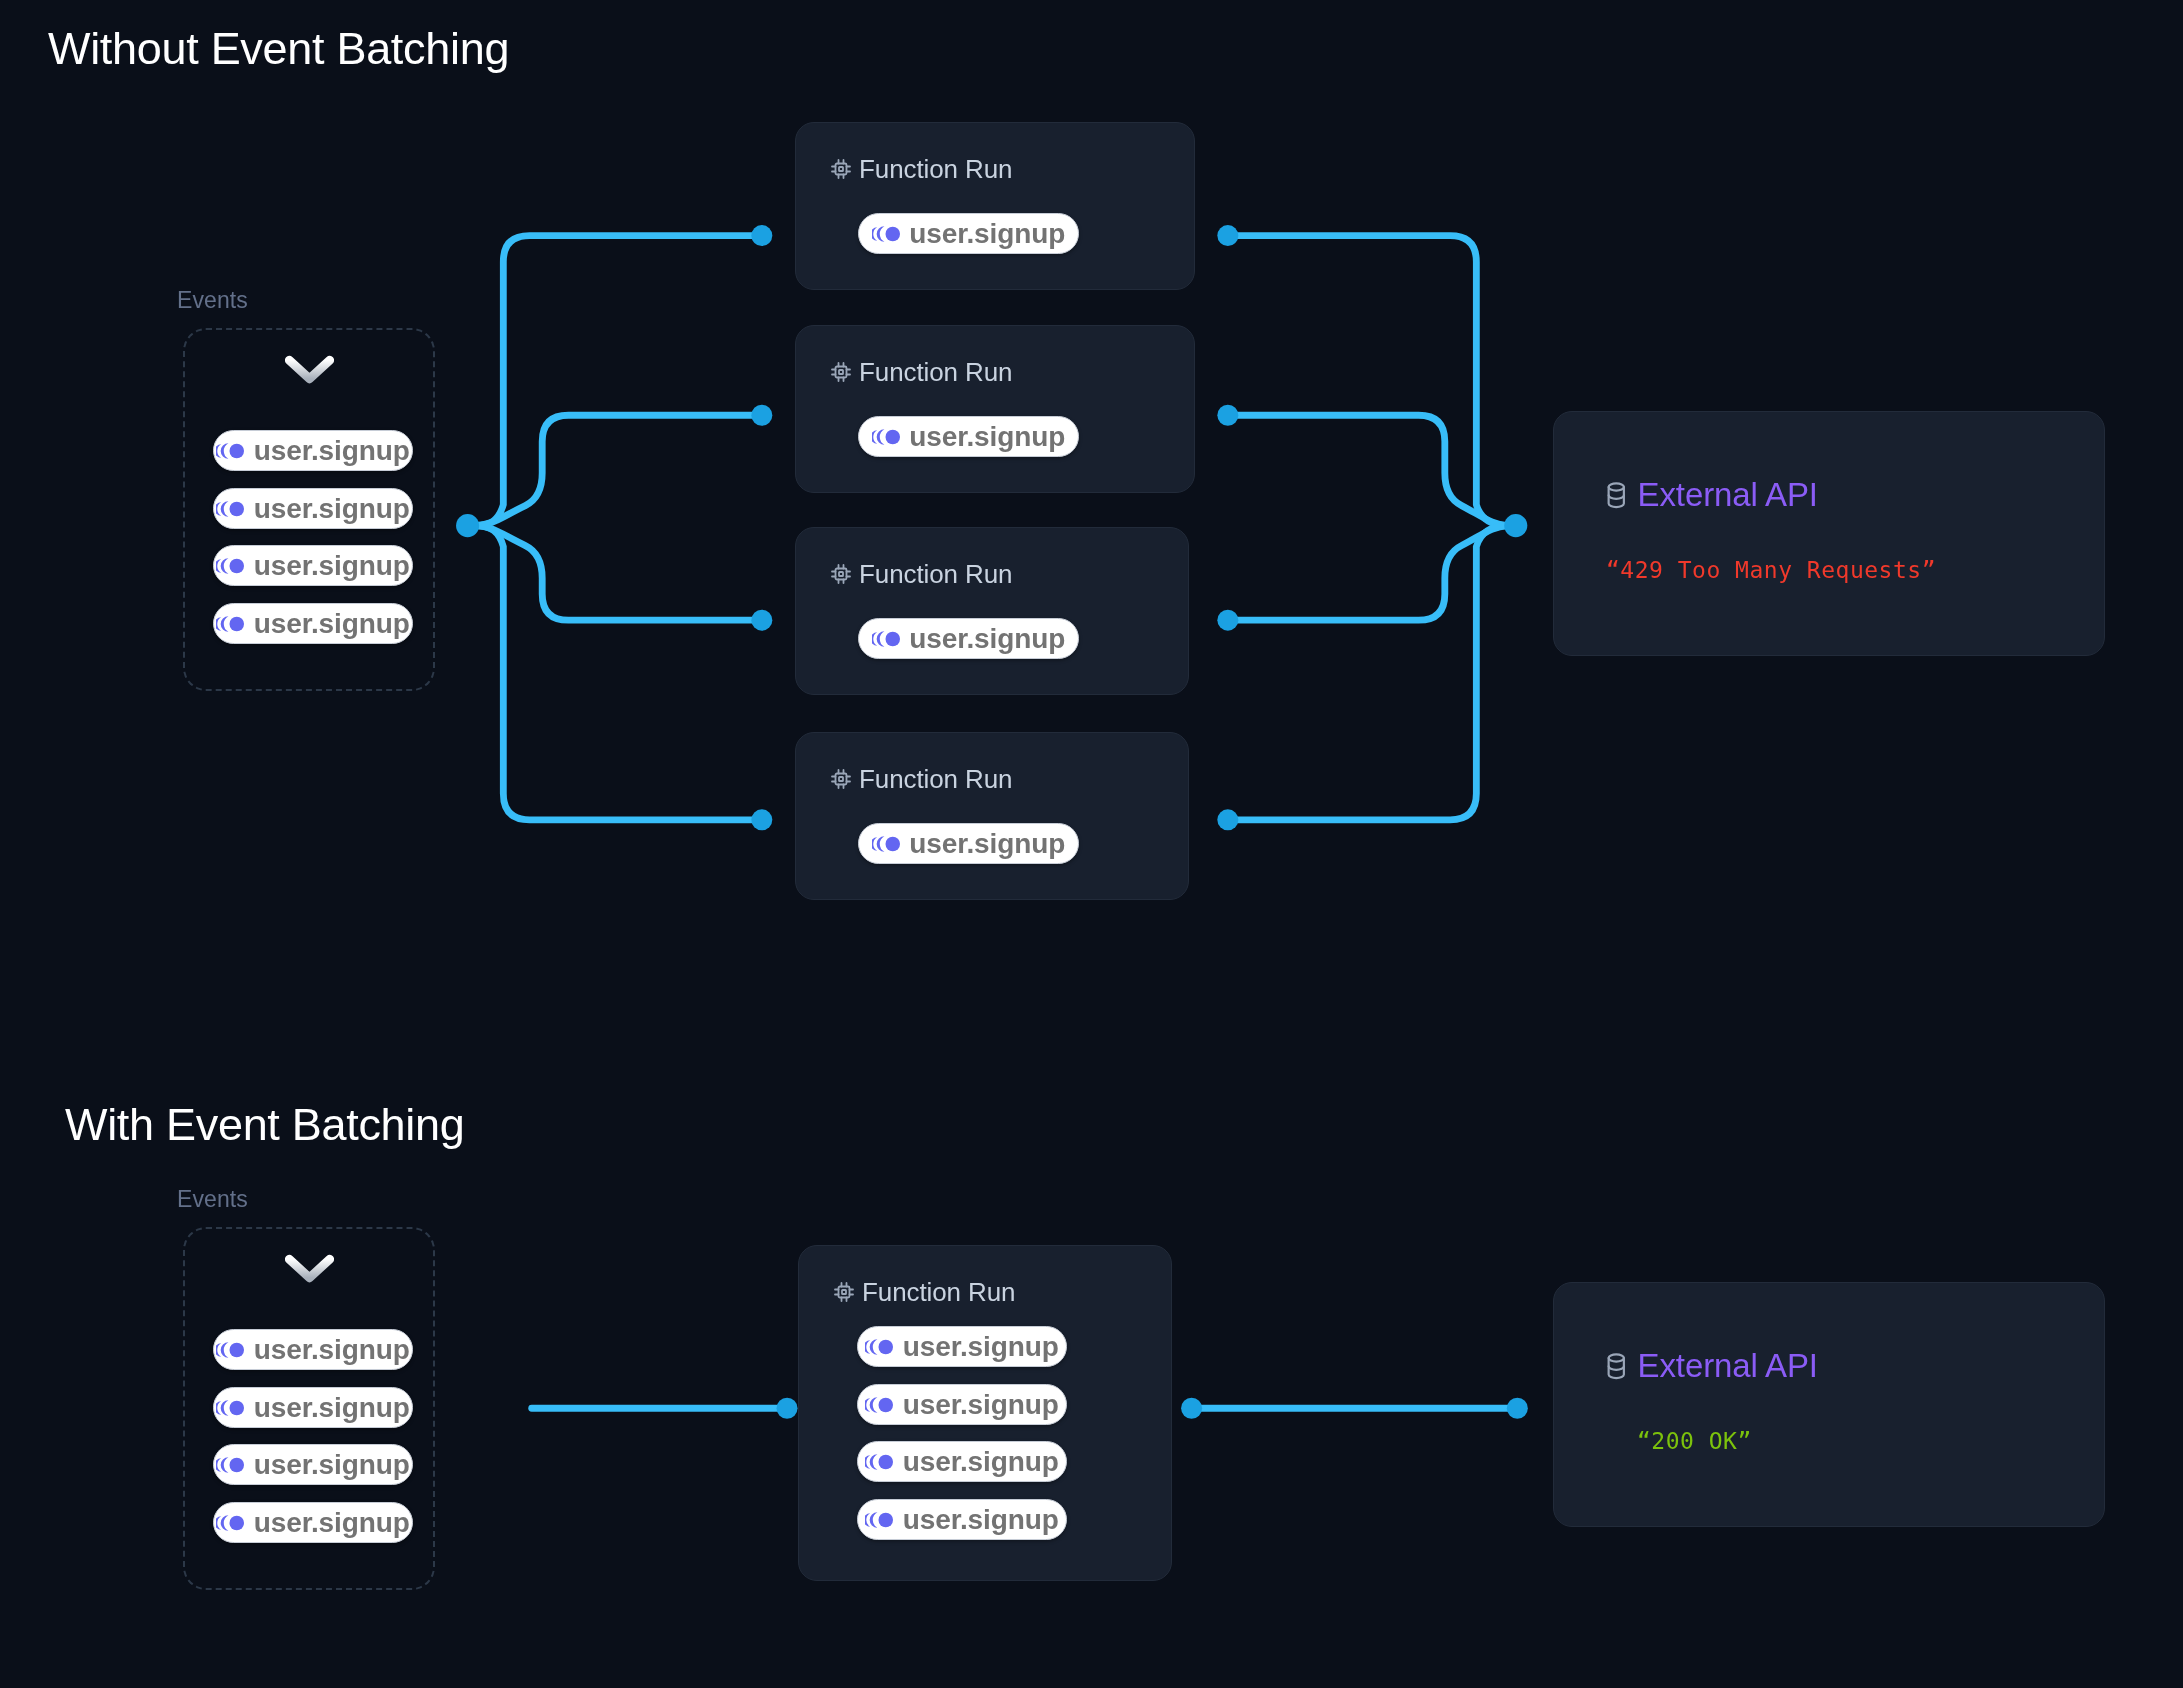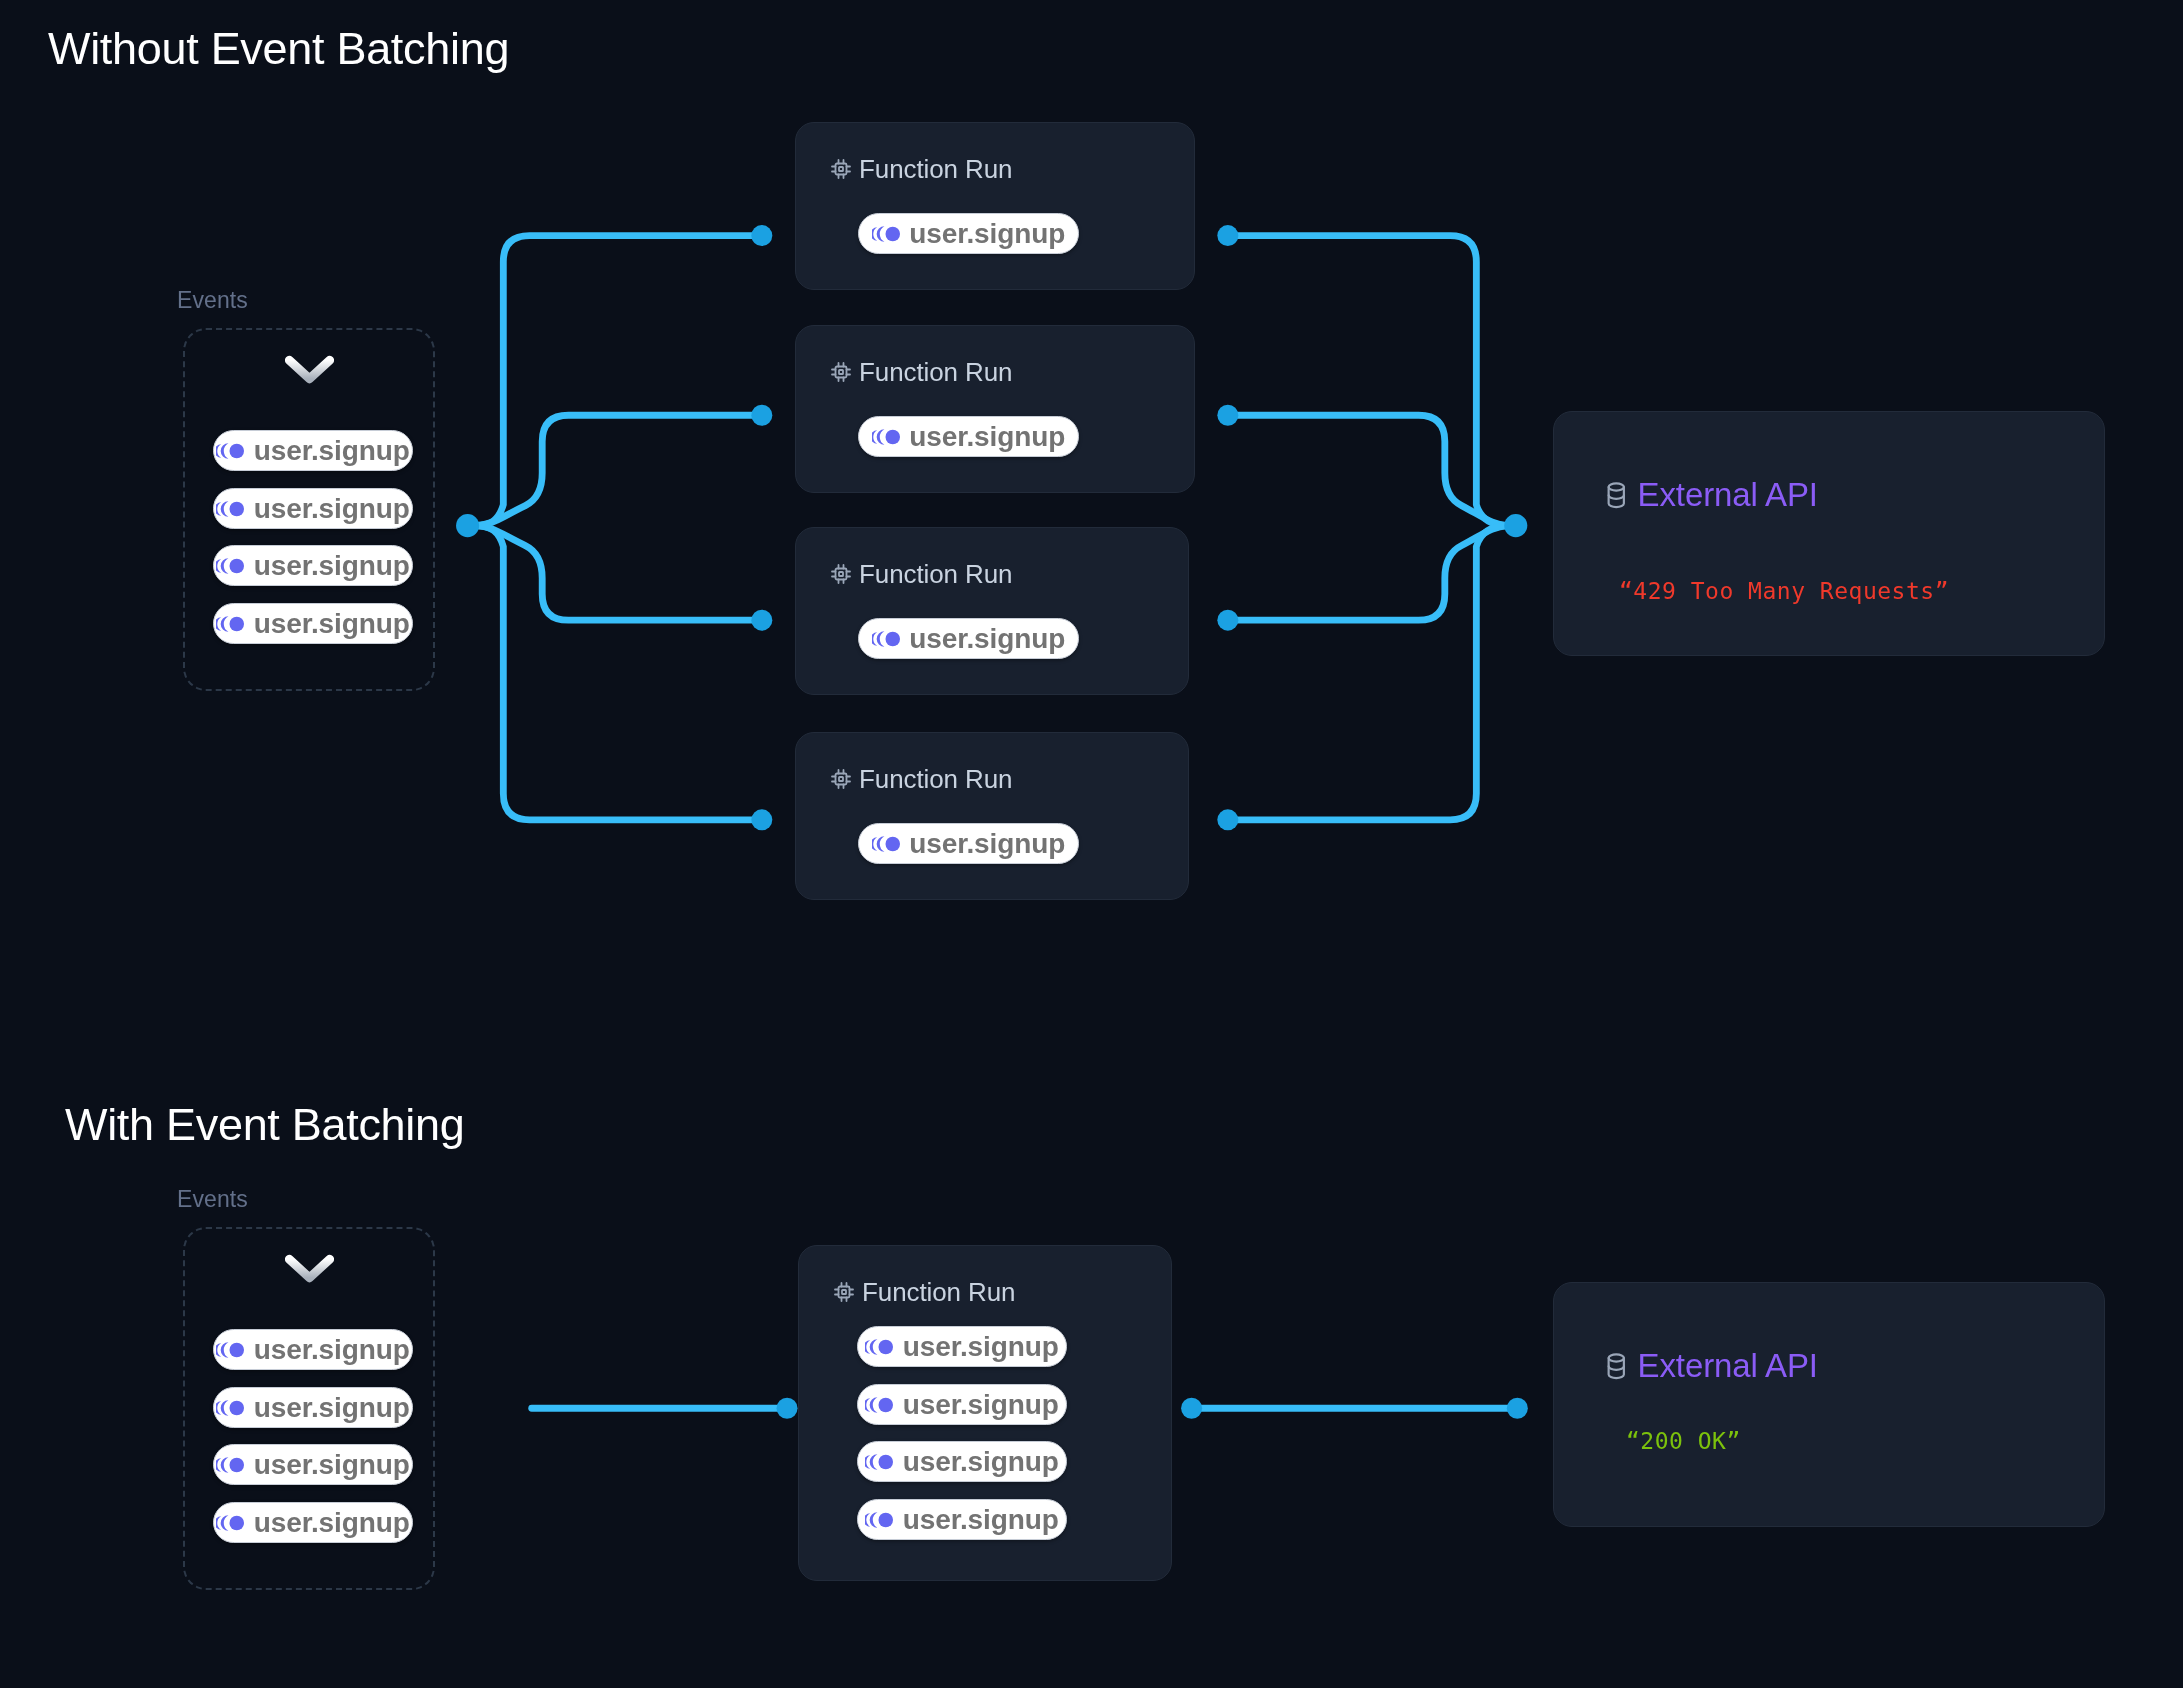--- a/index.html
+++ b/index.html
@@ -289,21 +289,21 @@
 
   <div class="card api-card" style="left:1553px; top:411px; width:552px; height:245px;">
     <div class="card-head" style="left:47px; top:64px;">
       <svg class="head-icon" width="30.5" height="30.5" viewBox="0 0 24 24" fill="none" stroke="#9aa6b8" stroke-width="1.7" stroke-linecap="round" stroke-linejoin="round">
         <ellipse cx="12" cy="5.5" rx="6" ry="2.8"></ellipse>
         <path d="M6 5.5v13c0 1.55 2.69 2.8 6 2.8s6-1.25 6-2.8v-13"></path>
         <path d="M6 12c0 1.55 2.69 2.8 6 2.8s6-1.25 6-2.8"></path>
       </svg>
       <span class="head-label">External API</span>
     </div>
-    <div class="status-text status-error" style="left:65px; top:145px;margin-top:21px;">“429 Too Many Requests”</div>
+    <div class="status-text status-error" style="left:52px; top:145px;">“429 Too Many Requests”</div>
   </div>
 
   <div class="section-title" id="title-with">With Event Batching</div>
 
   <div class="events-caption" style="left:177px; top:1186px;">Events</div>
 
   <div class="events-box" style="left:183px; top:1227px; width:252px; height:363px;">
     <div class="chev-wrap" style="top:25px;">
       <svg class="chev" width="49" height="29" viewBox="0 0 94 56">
         <defs>
@@ -395,17 +395,17 @@
 
   <div class="card api-card" style="left:1553px; top:1282px; width:552px; height:245px;">
     <div class="card-head" style="left:47px; top:64px;">
       <svg class="head-icon" width="30.5" height="30.5" viewBox="0 0 24 24" fill="none" stroke="#9aa6b8" stroke-width="1.7" stroke-linecap="round" stroke-linejoin="round">
         <ellipse cx="12" cy="5.5" rx="6" ry="2.8"></ellipse>
         <path d="M6 5.5v13c0 1.55 2.69 2.8 6 2.8s6-1.25 6-2.8v-13"></path>
         <path d="M6 12c0 1.55 2.69 2.8 6 2.8s6-1.25 6-2.8"></path>
       </svg>
       <span class="head-label">External API</span>
     </div>
-    <div class="status-text status-ok" style="left:72px; top:145px;">“200 OK”</div>
+    <div class="status-text status-ok" style="left:83px; top:145px;">“200 OK”</div>
   </div>
 
 </div>
 
 
 </body></html>

